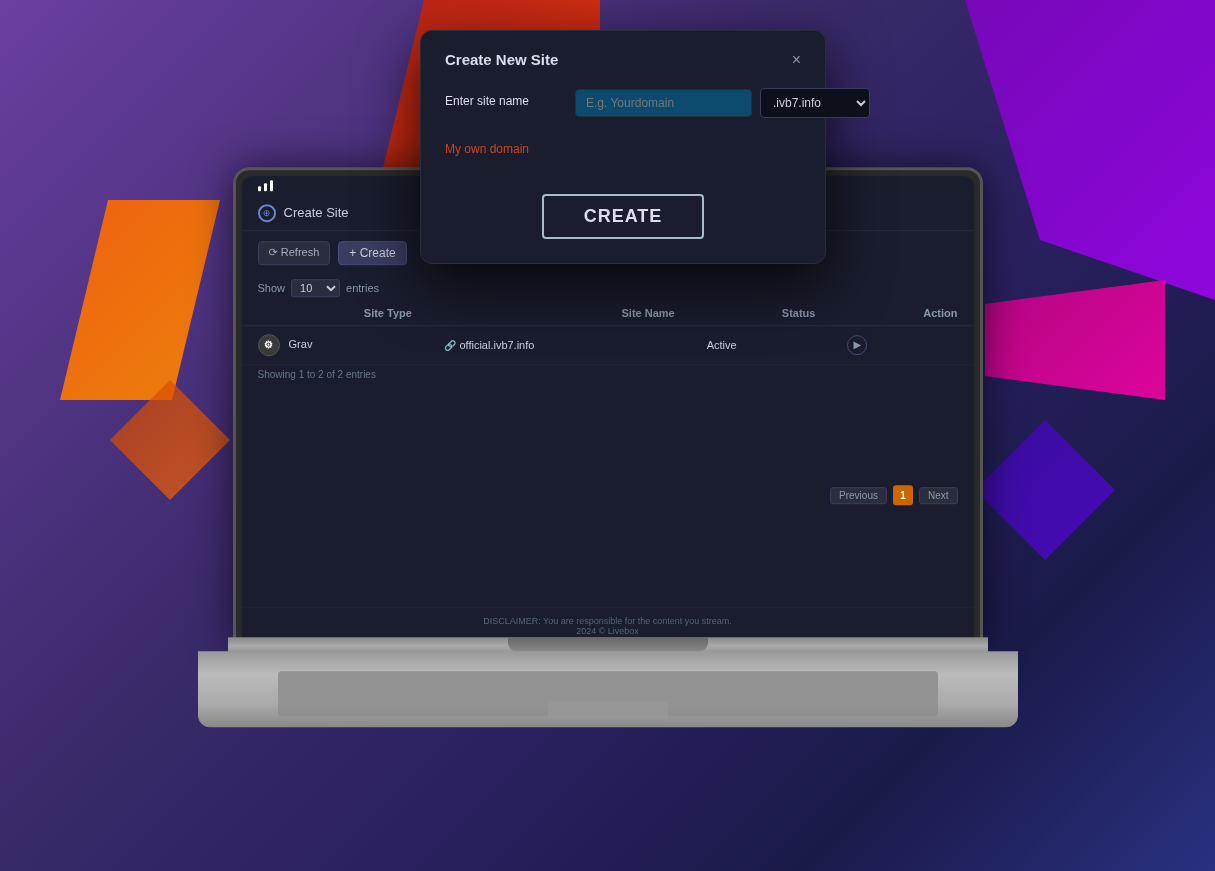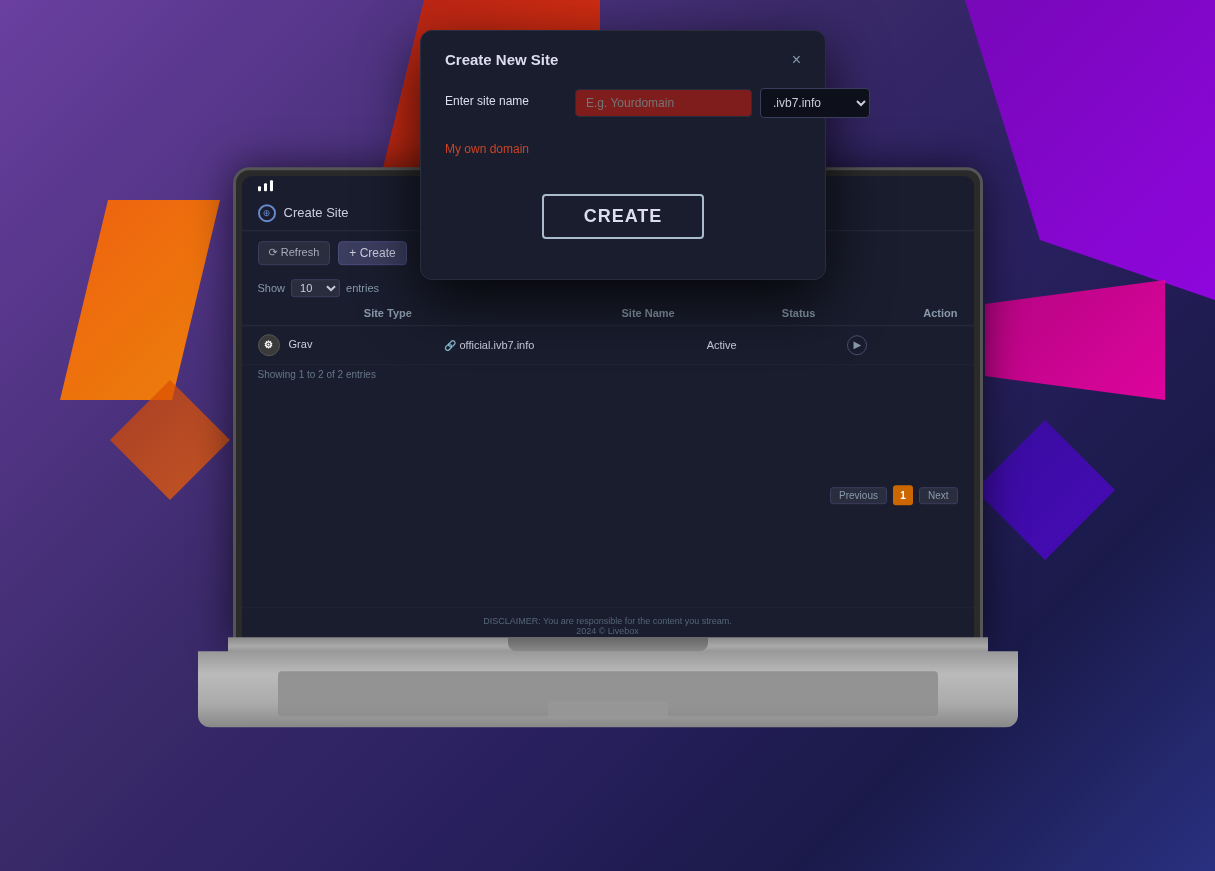--- a/index.html
+++ b/index.html
@@ -371,21 +371,21 @@
     .modal-overlay {
       position: absolute;
       top: 30px;
       left: 420px;
       width: 406px;
       background: #1a1d2e;
       border: 1px solid #2a2d3e;
       border-radius: 12px;
       box-shadow: 0 20px 60px rgba(0,0,0,0.8);
       z-index: 100;
-      padding: 20px 24px 40px;
+      padding: 20px 24px 24px;
     }
     .modal-header {
       display: flex;
       justify-content: space-between;
       align-items: center;
       margin-bottom: 20px;
     }
     .modal-title {
       color: #dde;
       font-size: 15px;
@@ -411,21 +411,21 @@
       padding-top: 6px;
     }
     .modal-controls {
       flex: 1;
       display: flex;
       gap: 8px;
       align-items: center;
     }
     .modal-input {
       flex: 1;
-      background: #7f1d1d;
+      background: #0c4a6e;
       border: 1px solid #2a2d3e;
       border-radius: 4px;
       color: #8899aa;
       font-size: 12px;
       padding: 6px 10px;
       outline: none;
     }
     .modal-select {
       background: #0d0f1a;
       border: 1px solid #3a3d5e;

